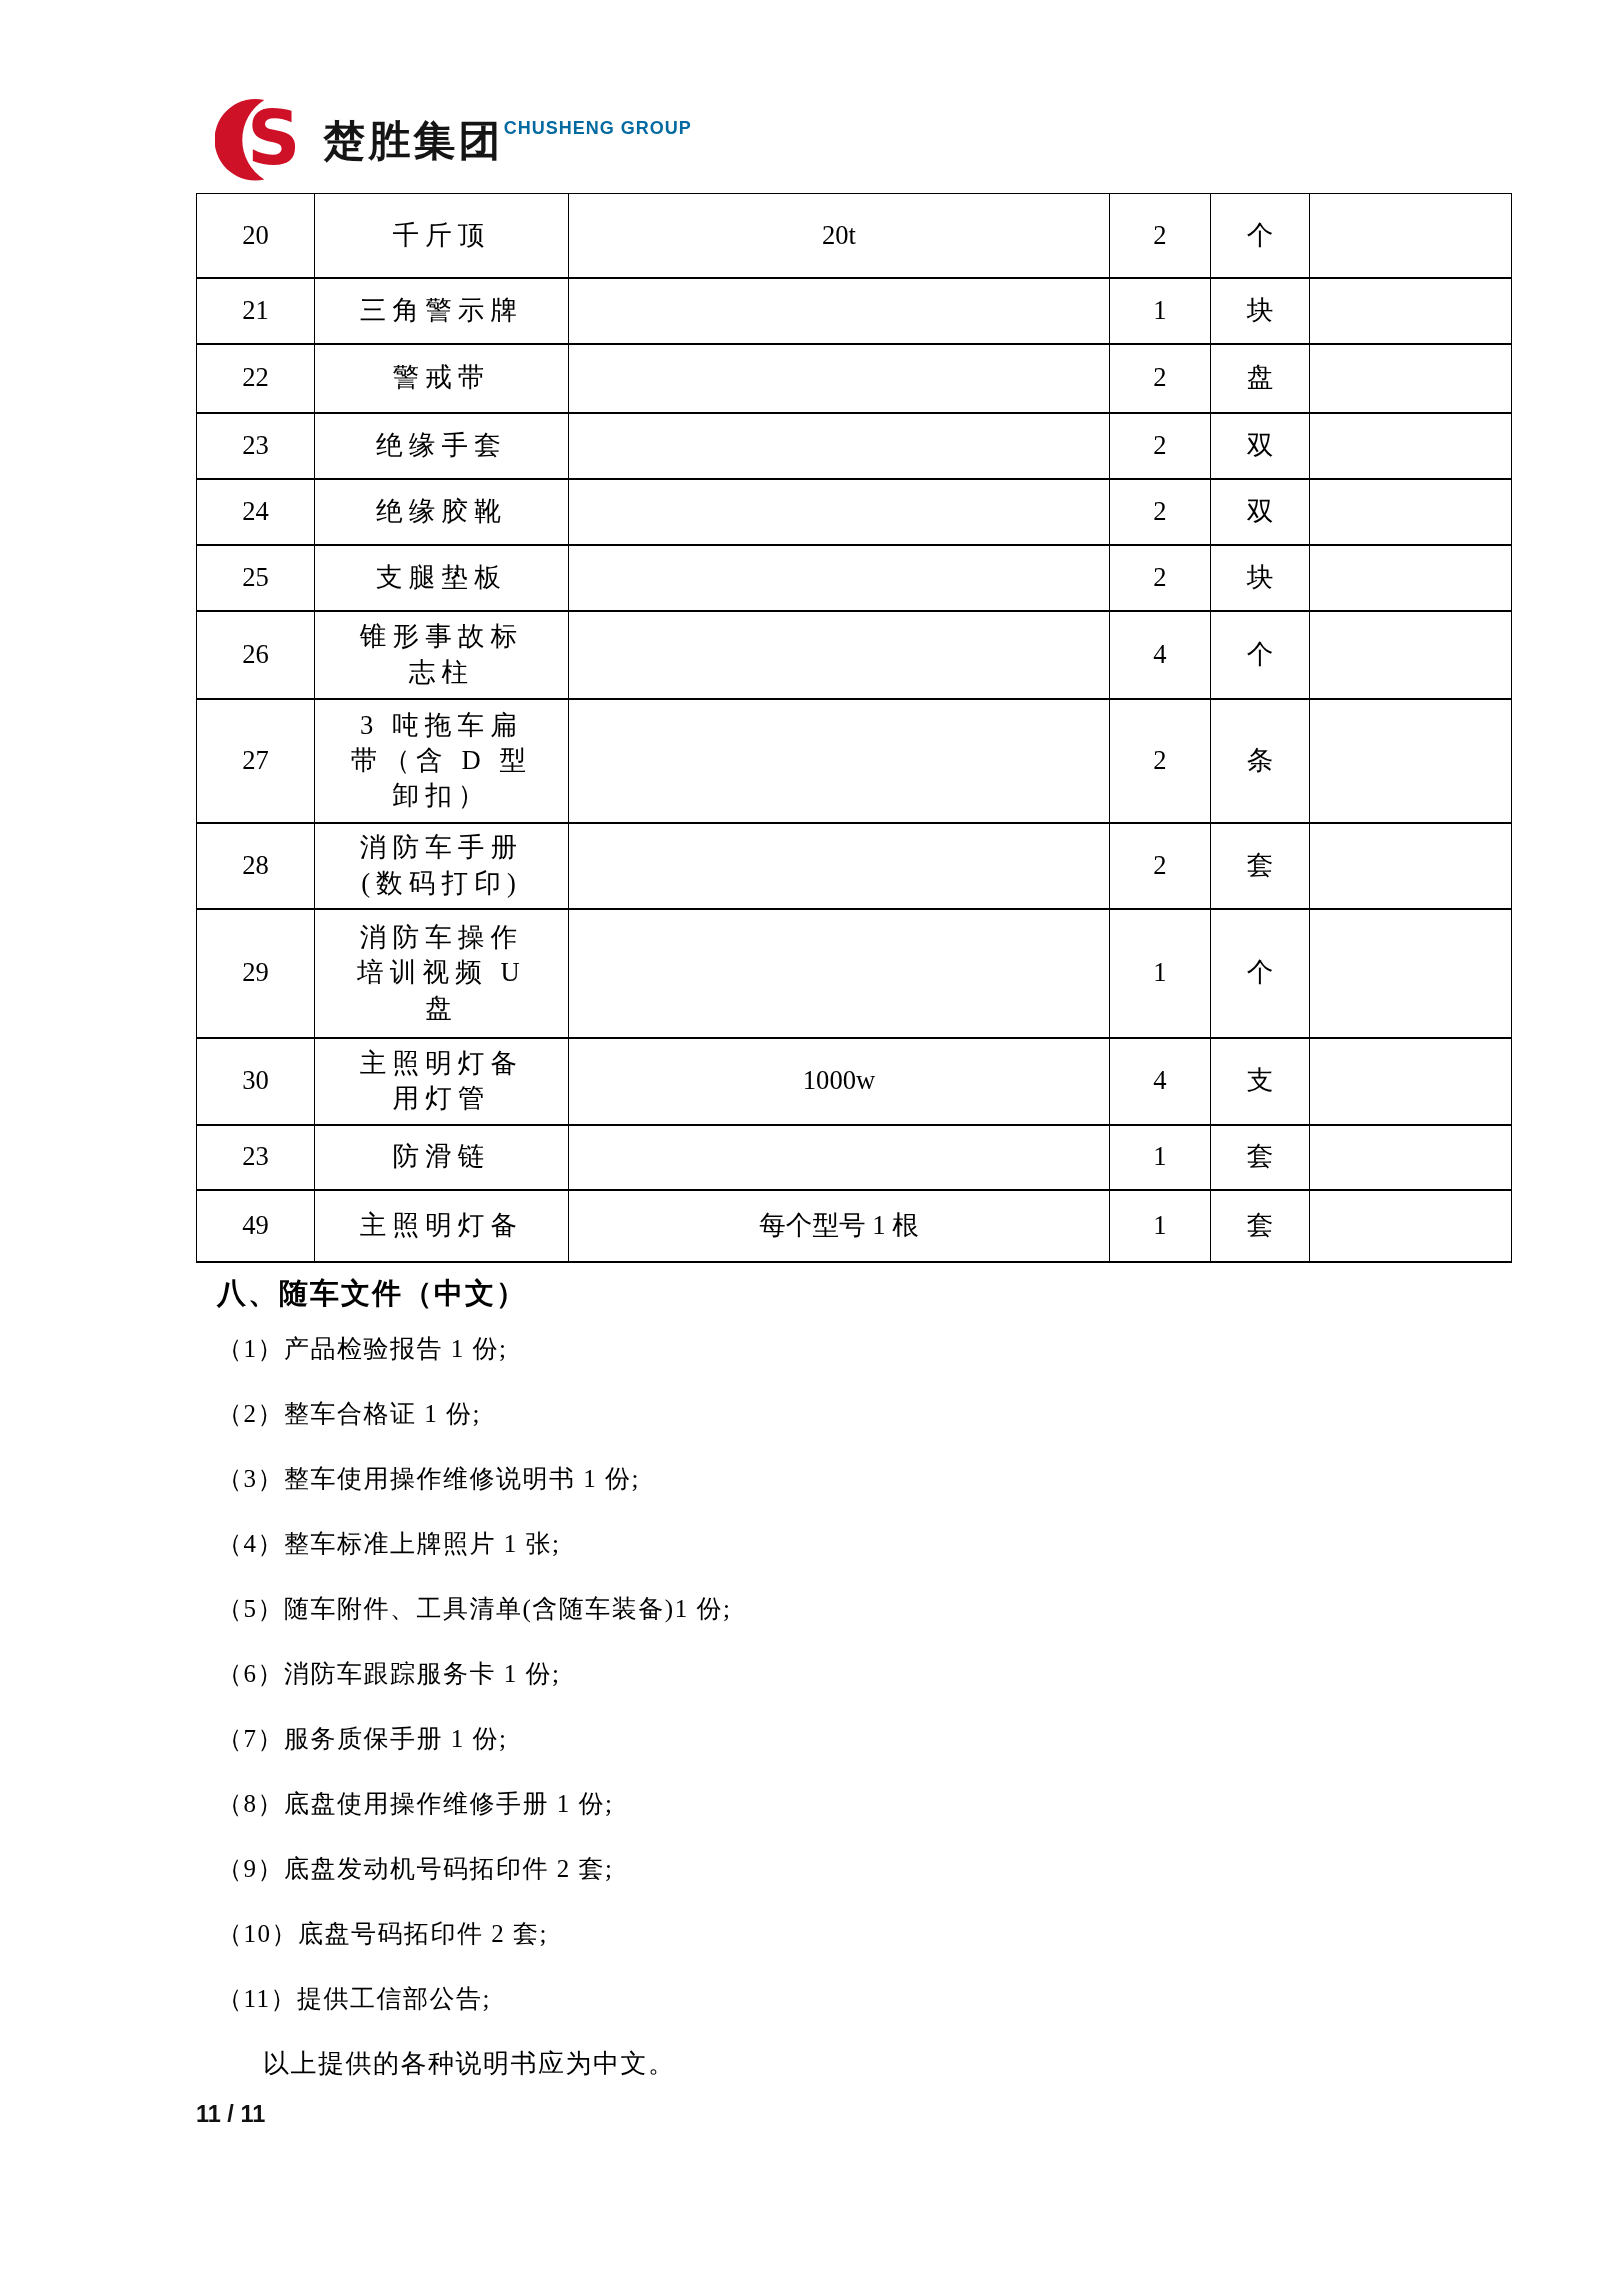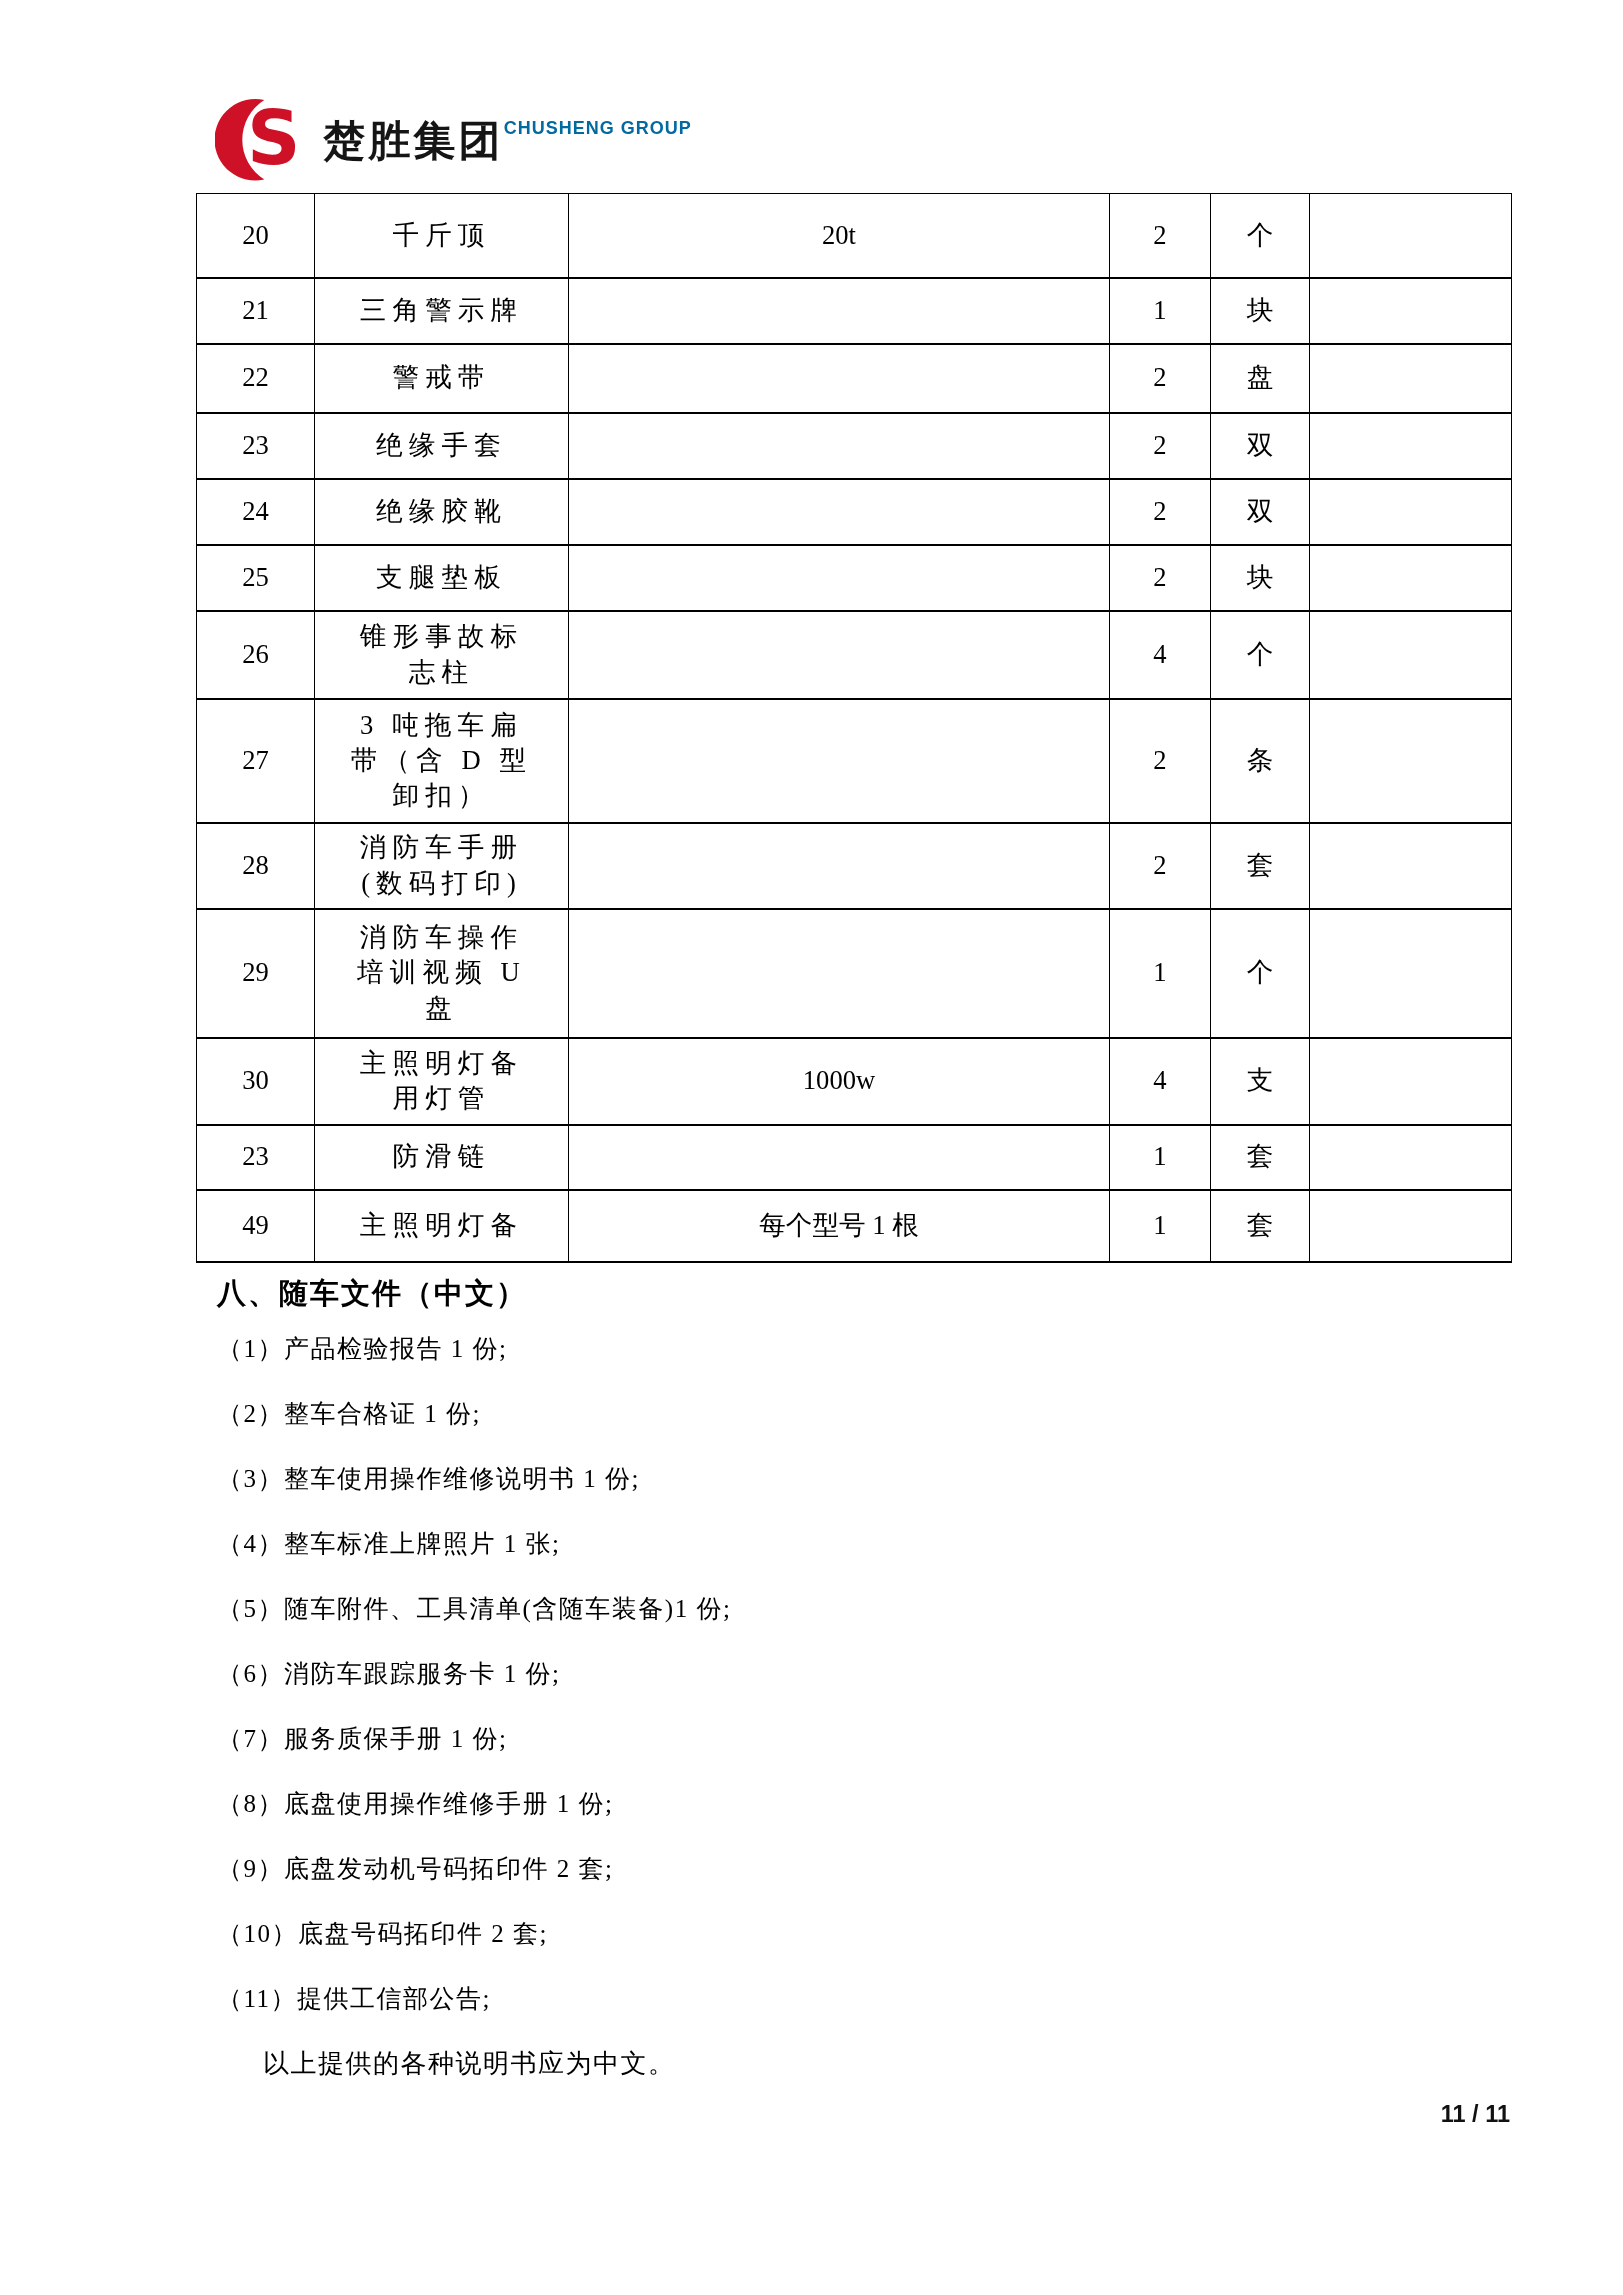--- a/index.html
+++ b/index.html
@@ -83,21 +83,21 @@
   }
   .doc-note{
     height:65px;display:flex;align-items:center;
     font-size:26px;letter-spacing:1.5px;
     padding-left:46px;
   }
 
   
   .page-footer{
     position:absolute;left:196px;top:2098px;width:1314px;
-    text-align:right;
+    text-align:left;
     font-family:"Liberation Sans","DejaVu Sans",sans-serif;
     font-weight:bold;font-size:23.5px;line-height:33px;
     color:#111;
   }
 </style>
 </head>
 <body>
 
 <div class="page">
 

